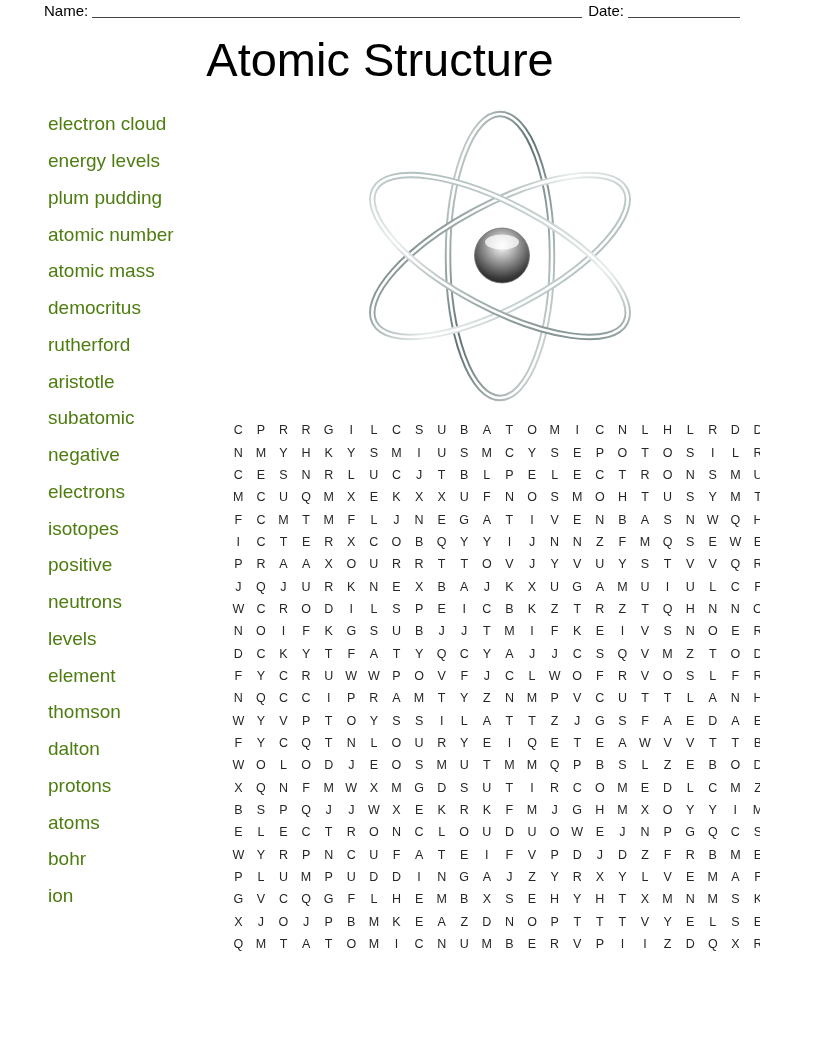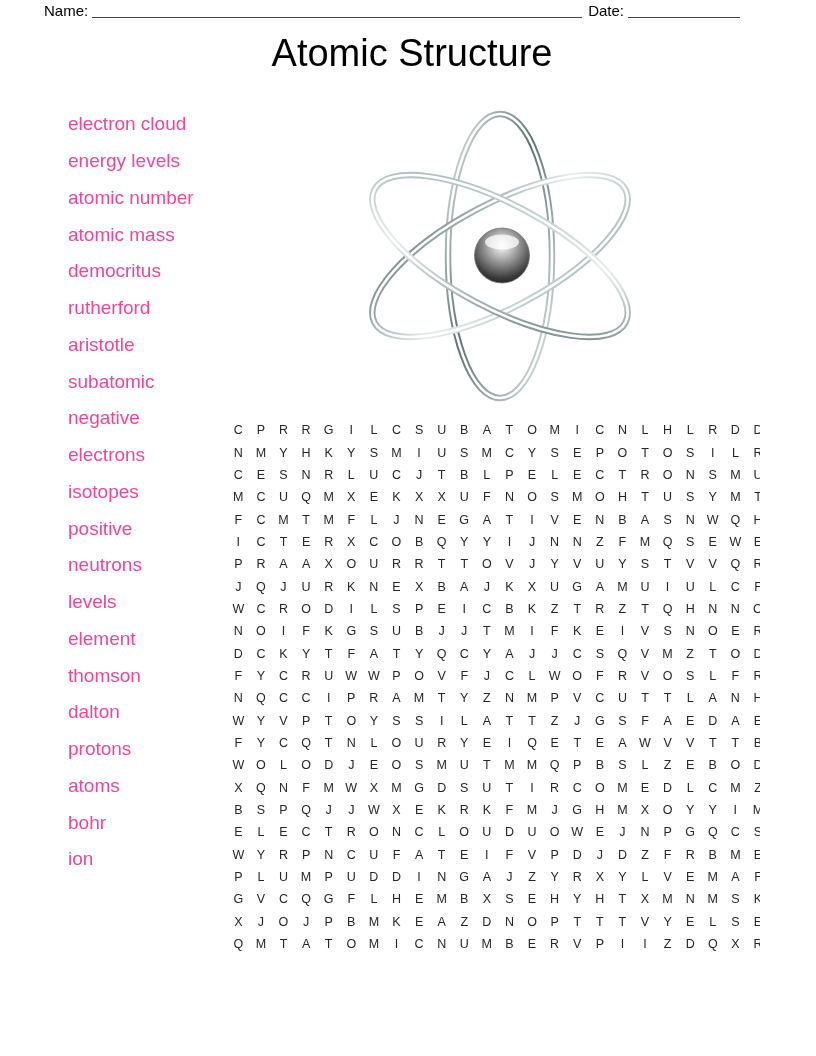--- a/index.html
+++ b/index.html
@@ -6,24 +6,24 @@
   .page{position:relative;width:760px;height:1056px;background:#fff;overflow:hidden;
         font-family:"Liberation Sans",sans-serif;color:#111;}
   
   .hdr{position:absolute;left:44px;top:2px;width:696px;display:flex;align-items:flex-end;
        font-size:15px;color:#000;}
   .hdr .lbl{white-space:nowrap;padding-bottom:1px;}
   .hline{flex:1 1 auto;border-bottom:1.4px solid #444;height:14px;margin:0 6px 2px 4px;}
   .dline{width:112px;border-bottom:1.4px solid #444;height:14px;margin:0 0 2px 4px;}
   
   .title{position:absolute;left:0;top:32px;width:100%;text-align:center;
-         font-size:38px;font-weight:400;letter-spacing:0px;color:#000;padding-left:32px;}
+         font-size:47px;font-weight:400;letter-spacing:0px;color:#000;}
   
   .words{position:absolute;left:48px;top:106px;}
-  .word{height:36.75px;display:flex;align-items:center;font-size:19px;color:#ec4899;margin-left:20px;}
+  .word{height:36.75px;display:flex;align-items:center;font-size:19px;color:#4d7c0f;}
   
   .atomwrap{position:absolute;left:352px;top:110px;width:296px;height:292px;}
   
   .grid{position:absolute;left:227px;top:419px;display:grid;
         grid-template-columns:repeat(24,22.6px);grid-auto-rows:22.35px;}
   .cell{display:flex;align-items:center;justify-content:center;
         font-size:12.5px;font-weight:400;color:#262626;}
 </style>
 </head>
 <body>
@@ -35,20 +35,21 @@
     <span class="hline"></span>
     <span class="lbl">Date:</span>
     <span class="dline"></span>
   </div>
 
   <div class="title">Atomic Structure</div>
 
   <div class="words">
       <div class="word">electron cloud</div>
       <div class="word">energy levels</div>
+      <div class="word">plum pudding</div>
       <div class="word">atomic number</div>
       <div class="word">atomic mass</div>
       <div class="word">democritus</div>
       <div class="word">rutherford</div>
       <div class="word">aristotle</div>
       <div class="word">subatomic</div>
       <div class="word">negative</div>
       <div class="word">electrons</div>
       <div class="word">isotopes</div>
       <div class="word">positive</div>

